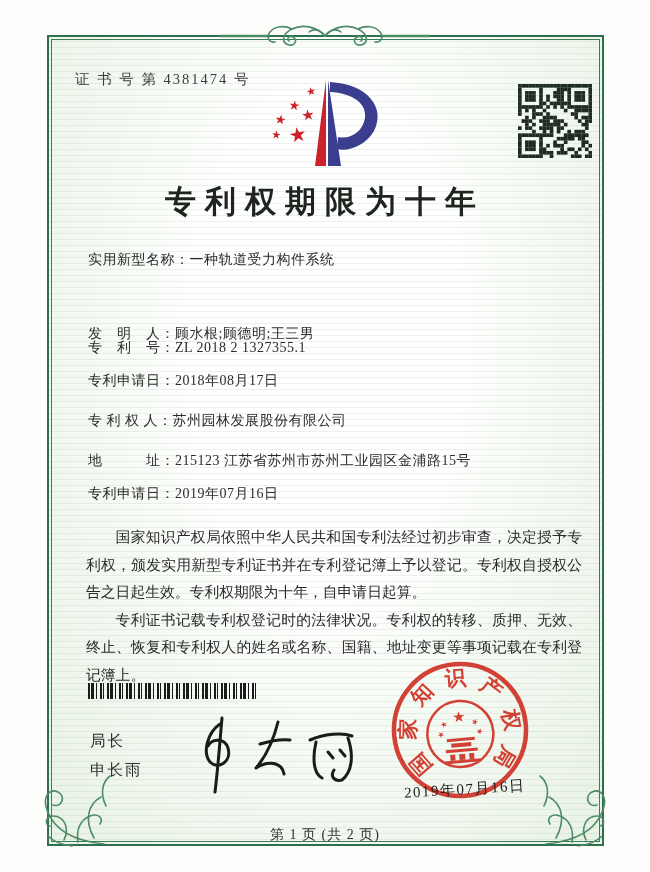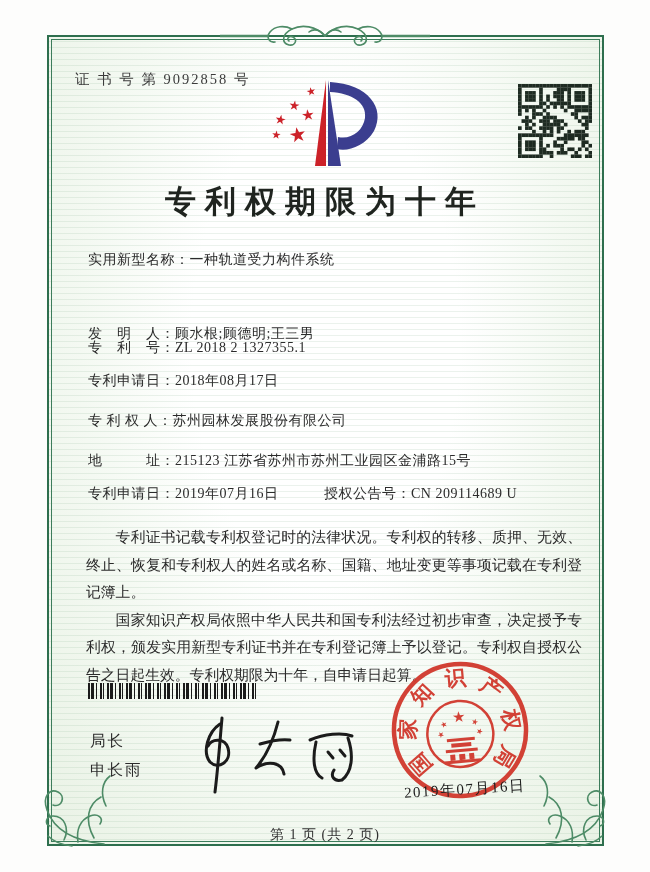--- a/index.html
+++ b/index.html
@@ -106,21 +106,21 @@
     <g class="green-stroke">
       <path d="M74,98 C44,95 24,84 17,64 C12,50 20,42 28,46 C36,50 32,62 23,59"></path>
       <path d="M64,92 C54,74 58,58 71,51"></path>
       <path d="M34,94 C40,82 34,70 23,70 C16,70 14,78 20,80"></path>
       <path d="M48,96 C46,84 50,74 60,70 C68,67 74,72 70,78"></path>
       <path d="M18,90 C24,96 32,99 42,100"></path>
       <path d="M76,60 C70,48 72,36 80,30"></path>
     </g>
   </svg>
 
-  <div class="cert-no">证 书 号 第 9092858 号</div>
+  <div class="cert-no">证 书 号 第 4381474 号</div>
 
   <svg class="logo" viewBox="0 0 140 98">
     <g font-family="DejaVu Sans, sans-serif" fill="#cc2229">
       <text x="57" y="22" font-size="11" transform="rotate(-12 57 22)">★</text>
       <text x="38" y="35" font-size="13" transform="rotate(8 38 35)">★</text>
       <text x="52" y="47" font-size="15" transform="rotate(-8 52 47)">★</text>
       <text x="24" y="49" font-size="13" transform="rotate(10 24 49)">★</text>
       <text x="40" y="69" font-size="20" transform="rotate(-10 40 69)">★</text>
       <text x="21" y="64" font-size="11" transform="rotate(6 21 64)">★</text>
     </g>
@@ -391,29 +391,26 @@
       <span class="lab">专利申请日：</span><span class="val">2018年08月17日</span>
     </div>
     <div class="frow r5">
       <span class="lab">专 利 权 人：</span><span class="val">苏州园林发展股份有限公司</span>
     </div>
     <div class="frow r6">
       <span class="lab">地　　　址：</span><span class="val">215123 江苏省苏州市苏州工业园区金浦路15号</span>
     </div>
     <div class="frow r7">
       <span class="lab">专利申请日：</span><span class="val">2019年07月16日</span>
-      <span class="pair2">
-        <span class="lab">授权公告号：</span><span class="val">CN 209114689 U</span>
-      </span>
     </div>
   </div>
 
   <div class="paras">
+    <p>国家知识产权局依照中华人民共和国专利法经过初步审查，决定授予专利权，颁发实用新型专利证书并在专利登记簿上予以登记。专利权自授权公告之日起生效。专利权期限为十年，自申请日起算。</p>
     <p>专利证书记载专利权登记时的法律状况。专利权的转移、质押、无效、终止、恢复和专利权人的姓名或名称、国籍、地址变更等事项记载在专利登记簿上。</p>
-    <p>国家知识产权局依照中华人民共和国专利法经过初步审查，决定授予专利权，颁发实用新型专利证书并在专利登记簿上予以登记。专利权自授权公告之日起生效。专利权期限为十年，自申请日起算。</p>
   </div>
 
   <div class="barcode"></div>
 
   <div class="signatory">
     <div>局长</div>
     <div>申长雨</div>
   </div>
 
   <svg class="signature" viewBox="0 0 180 90">

